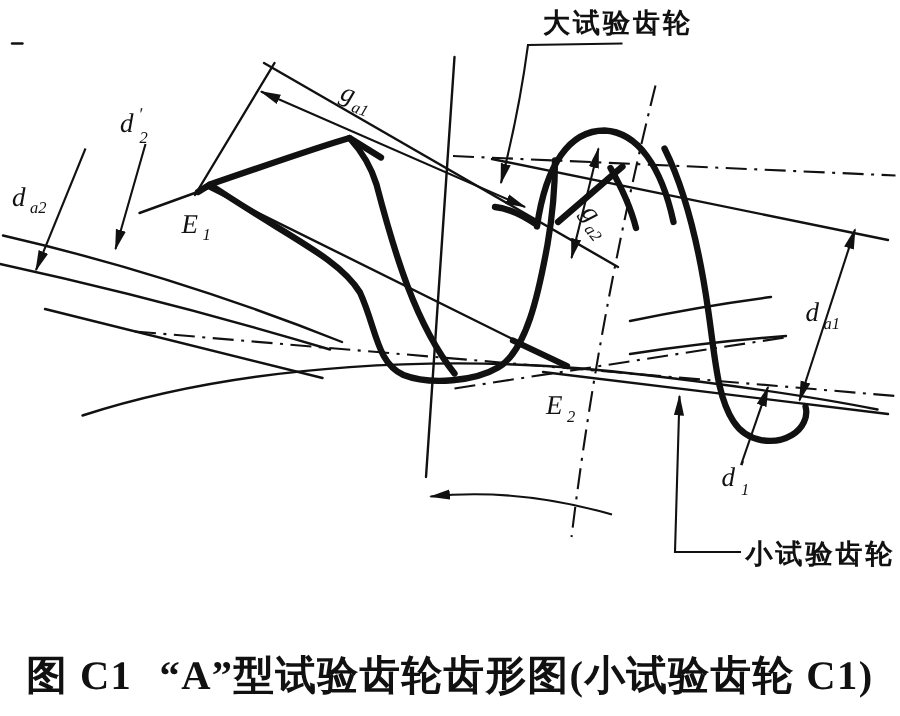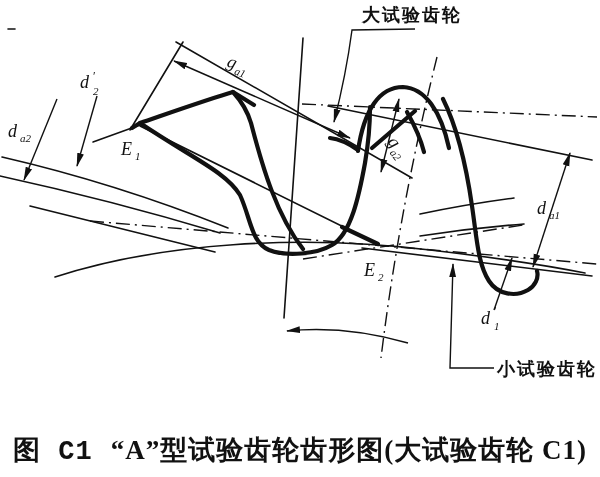--- a/index.html
+++ b/index.html
@@ -15,21 +15,21 @@
   text{fill:#111;}
   .sym{font-style:italic;font-size:18px;font-family:"Liberation Serif",serif;}
   .sub{font-style:italic;font-size:11px;font-family:"Liberation Serif",serif;}
   .prm{font-size:12px;font-family:"Liberation Serif",serif;}
   .cjk{font-size:18px;font-weight:bold;font-family:"Liberation Sans",sans-serif;letter-spacing:2px;}
   .caption{
     position:absolute;left:0;top:430px;width:600px;height:42px;line-height:40px;
     text-align:center;font-size:27px;font-weight:bold;color:#111;
     font-family:"Liberation Serif",serif;letter-spacing:1px;white-space:nowrap;
   }
-  .caption .fig-no{margin-right:18px;font-family:Liberation Mono, monospace;}
+  .caption .fig-no{margin-right:18px;}
 </style>
 </head>
 <body>
 
 <div class="page">
 
   <svg width="600" height="477" viewBox="0 0 600 477">
     <defs>
       <marker id="arr" viewBox="0 0 14 8" refX="13" refY="4" markerWidth="14" markerHeight="8" orient="auto-start-reverse" markerUnits="userSpaceOnUse">
         <path d="M0,0.6 L14,4 L0,7.4 Z" fill="#111"></path>
@@ -114,16 +114,16 @@
       <text class="sym" x="481" y="324">d</text>
       <text class="prm" x="494" y="315">′</text>
       <text class="sub" x="494" y="330">1</text>
 
       <text class="cjk" x="362" y="21">大试验齿轮</text>
       <text class="cjk" x="497" y="375">小试验齿轮</text>
     </g>
   </svg>
 
   <div class="caption">
-    <span class="fig-no">图 C1</span><span>“A”型试验齿轮齿形图(大试验齿轮 C1)</span>
+    <span class="fig-no">图 C1</span><span>“A”型试验齿轮齿形图(小试验齿轮 C1)</span>
   </div>
 
 </div>
 
 </body></html>

